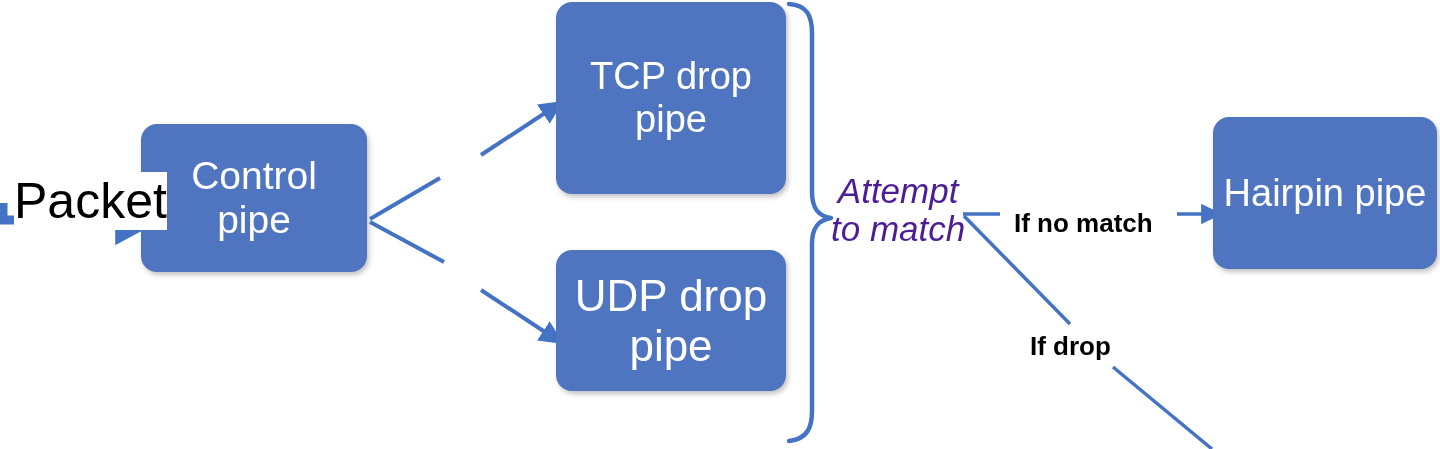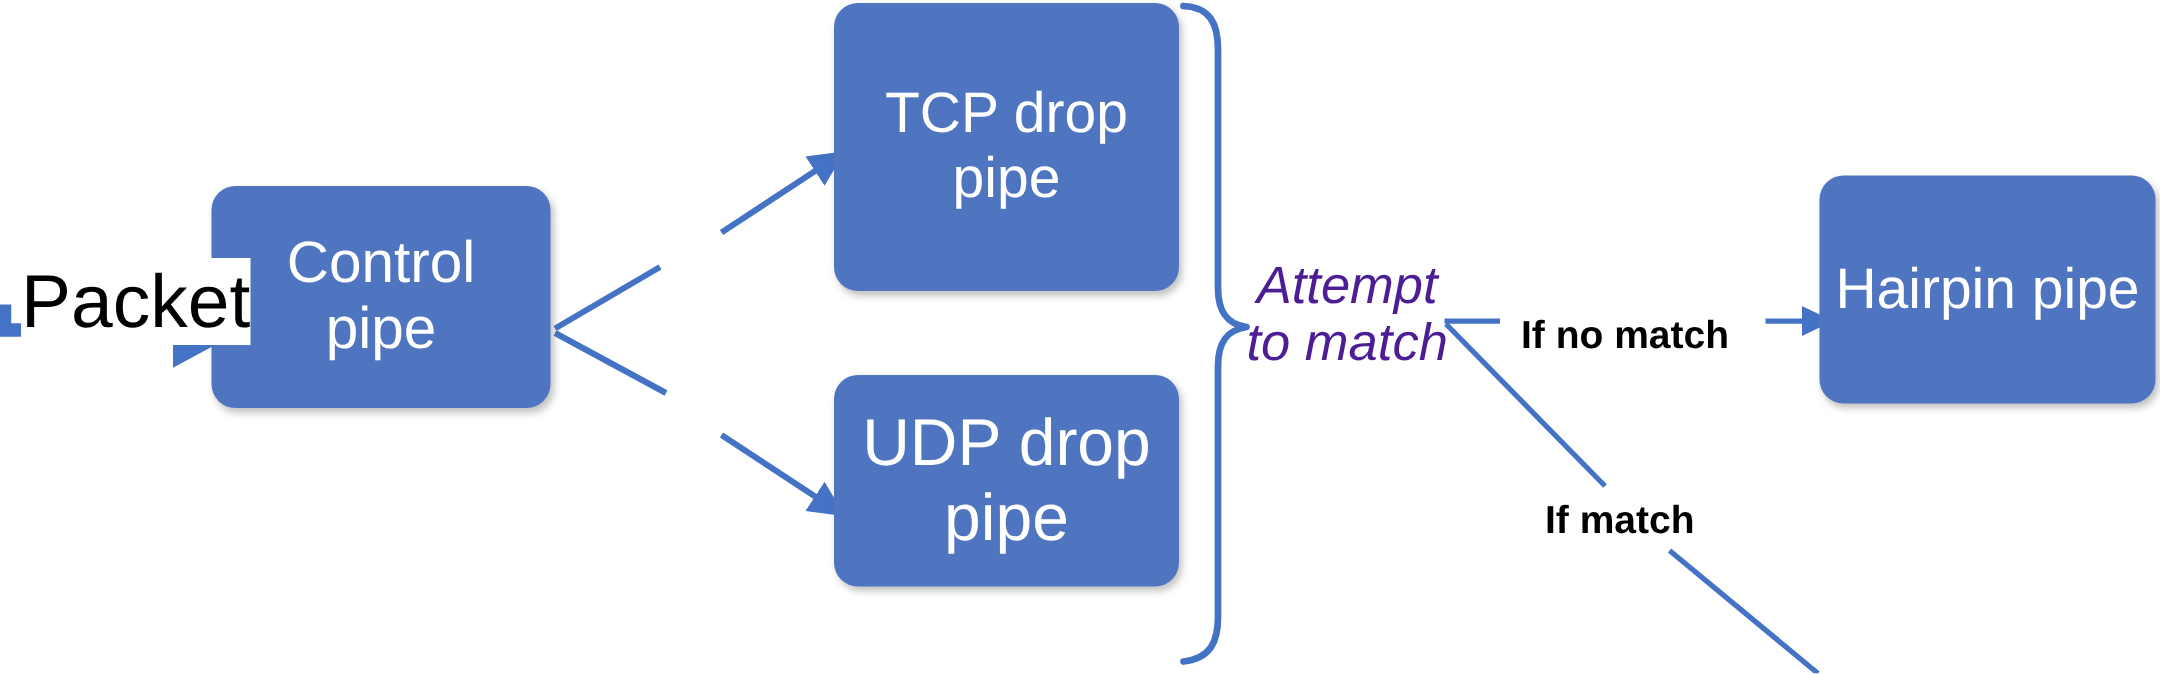--- a/index.html
+++ b/index.html
@@ -143,18 +143,18 @@
   <div class="node-box" id="node-hairpin-pipe">
     <span class="node-label">Hairpin pipe</span>
   </div>
 
   <div class="edge-label" id="label-packet">Packet</div>
 
 
 
   <div class="edge-label" id="label-if-no-match">If no match</div>
 
-  <div class="edge-label" id="label-if-match">If match</div>
+  <div class="edge-label" id="label-if-match">If drop</div>
 
   <div class="plain-label" id="label-attempt-to-match">Attempt
 to match</div>
 
 </div>
 
 </body></html>

